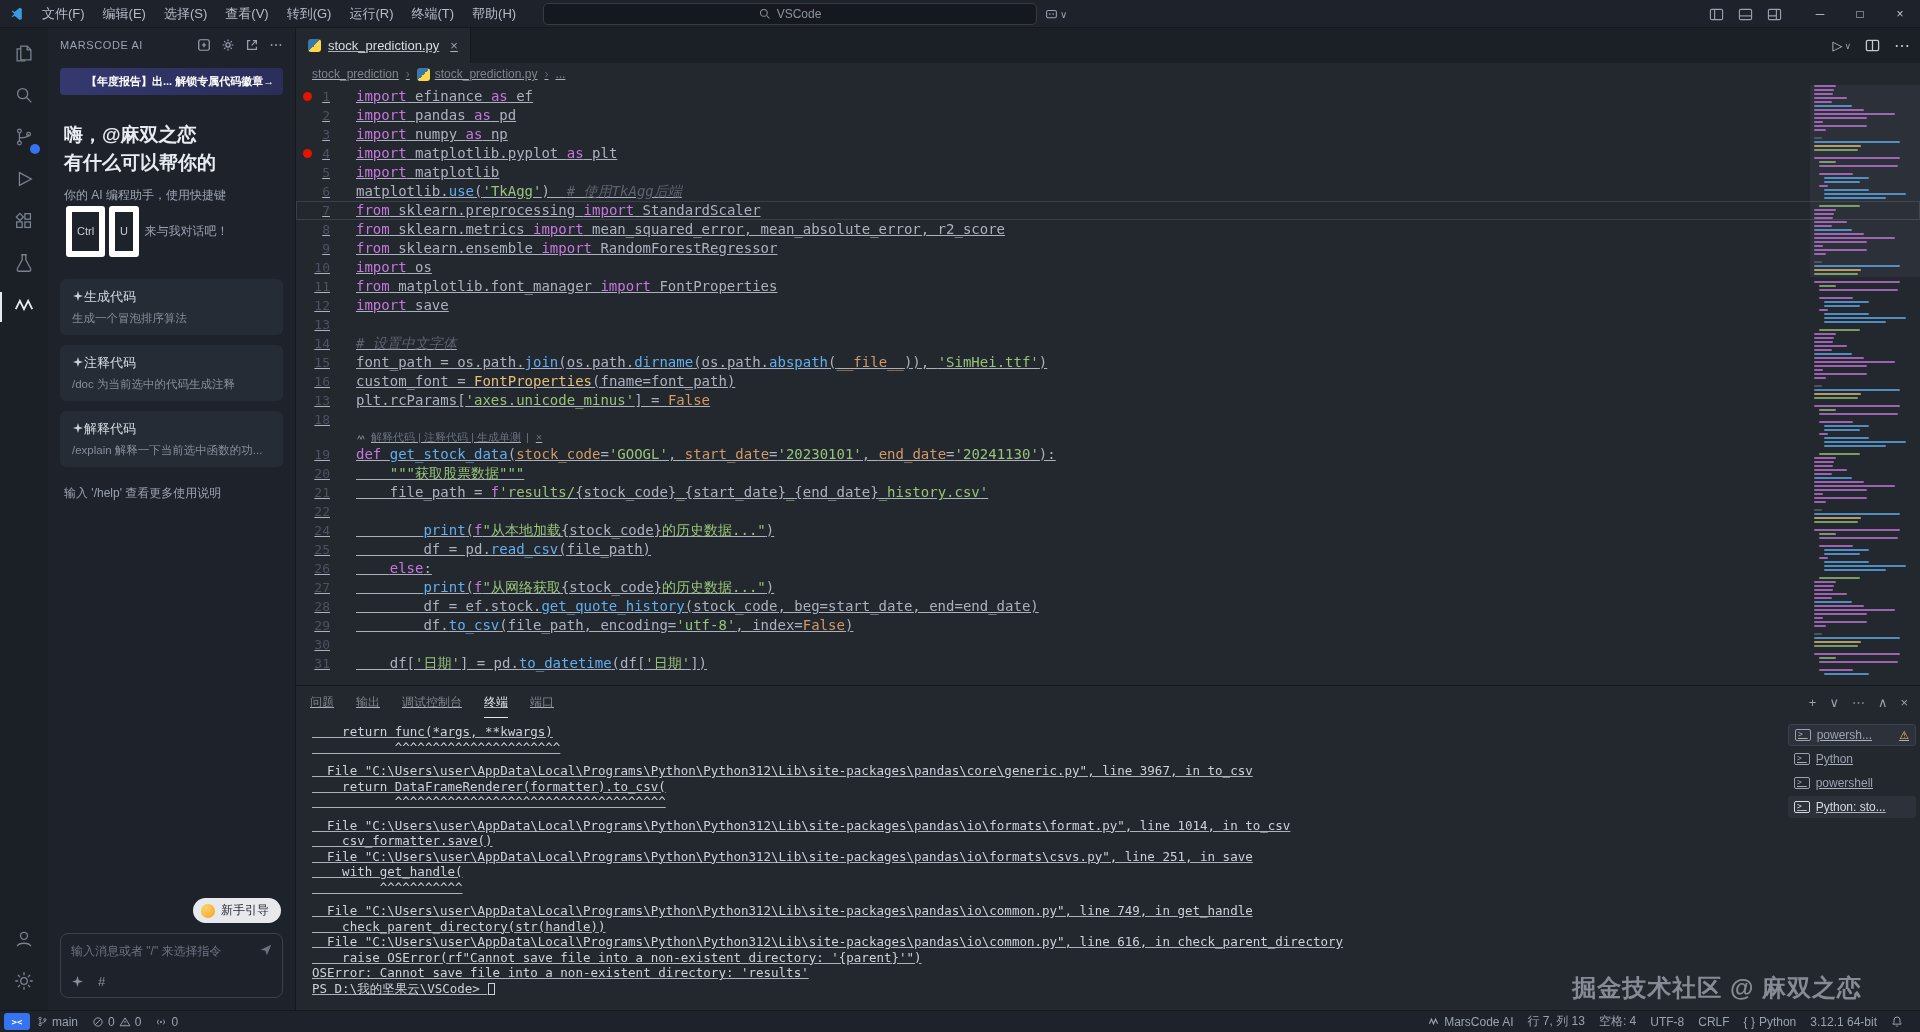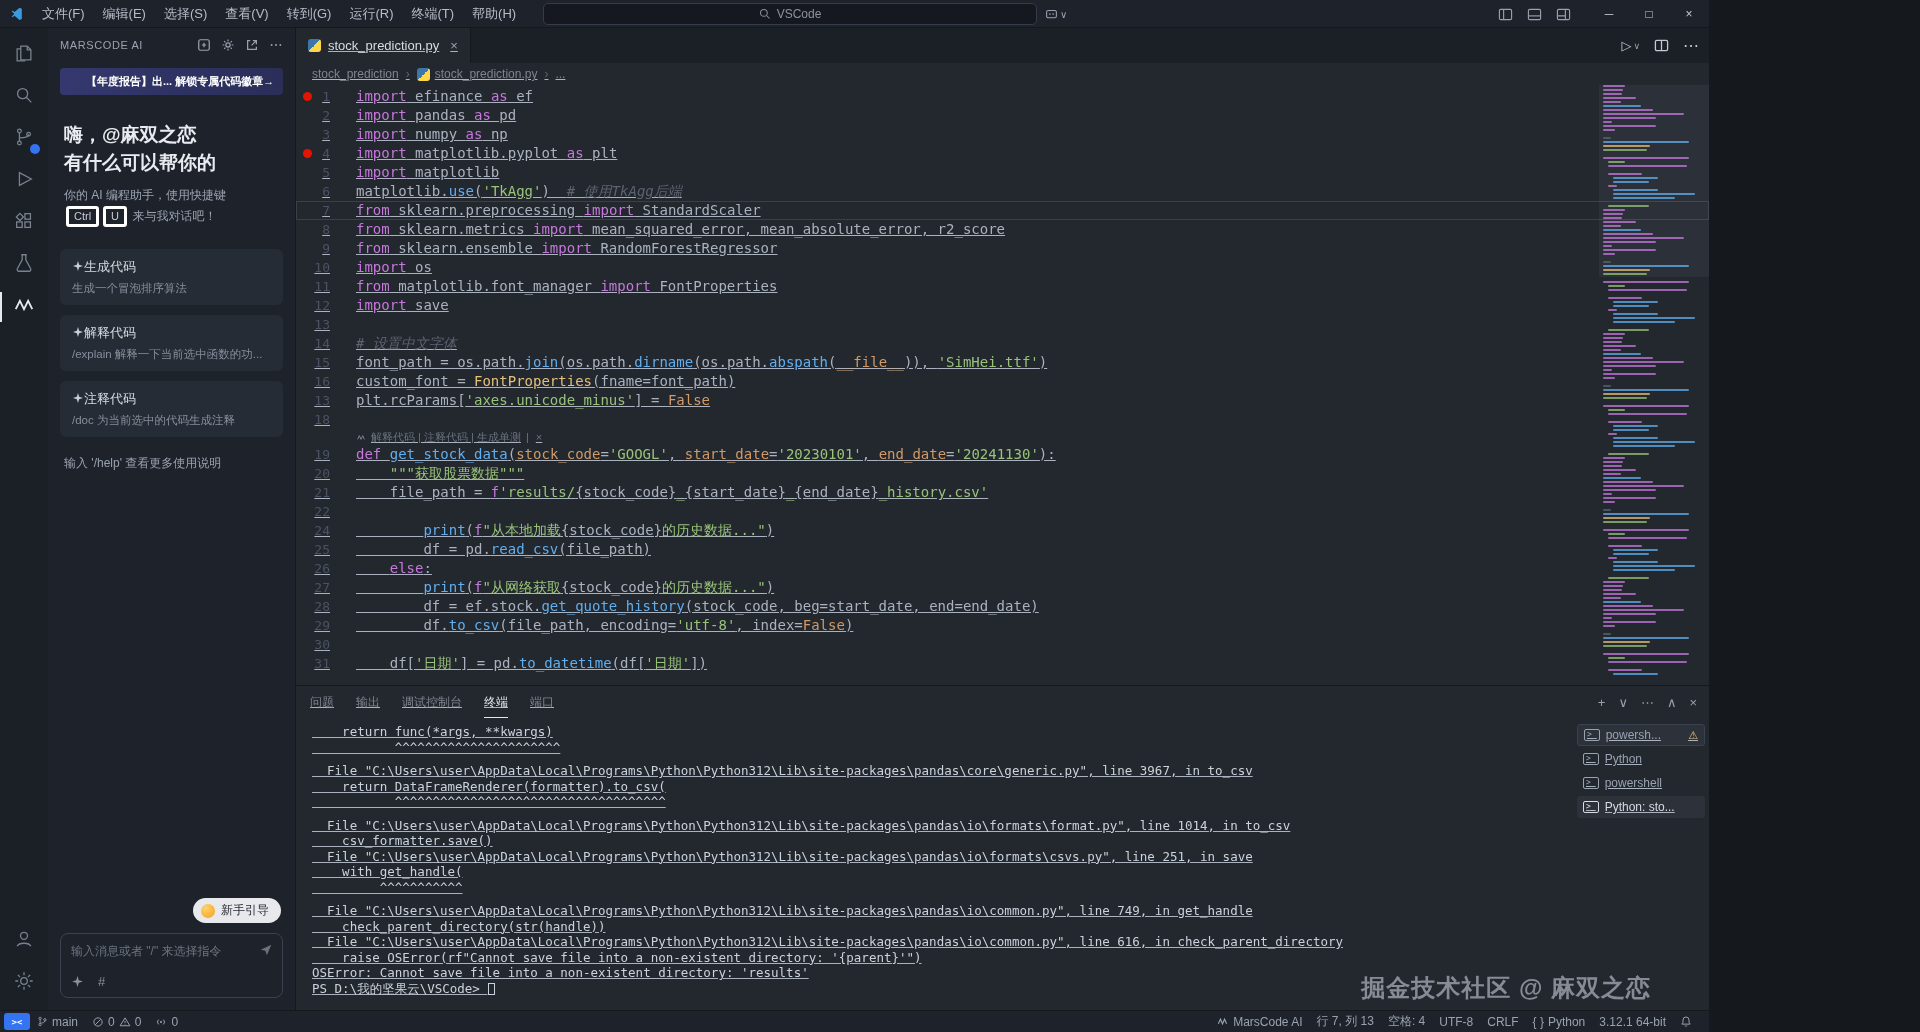--- a/index.html
+++ b/index.html
@@ -1,18 +1,18 @@
 <!DOCTYPE html>
 <html><head>
 <meta charset="utf-8">
 <style>
   * { margin:0; padding:0; box-sizing:border-box; }
   html,body { background:#15181d; }
   body { font-family:"Liberation Sans", sans-serif; }
-  #app { position:relative; width:1709px; height:1032px; background:#be185d; color:#abb2bf; overflow:hidden; }
+  #app { position:relative; width:1920px; height:1032px; background:#be185d; color:#abb2bf; overflow:hidden; }
 
   
   #titlebar { position:relative; height:28px; background:#1e222a; border-bottom:1px solid #15181d; display:flex; align-items:center; font-size:13px; color:#b6bdc9; }
   .vscode-logo { margin:0 8px 0 10px; display:flex; }
   #menubar { display:flex; }
   .menu-item { padding:0 9px; line-height:28px; cursor:default; }
   .nav-arrows { display:flex; gap:14px; margin-left:16px; color:#9aa2b1; font-size:14px; }
   .tb-center { position:absolute; left:543px; top:3px; display:flex; align-items:center; gap:8px; }
   .searchbox { width:494px; height:22px; background:#15181e; border:1px solid #363c47; border-radius:5px; display:flex; align-items:center; justify-content:center; gap:6px; color:#8b93a1; font-size:12px; }
   .tb-mini-btn { display:flex; align-items:center; gap:2px; color:#9aa2b1; font-size:10px; }
@@ -35,21 +35,21 @@
 
   
   #sidebar { width:248px; background:#1e222a; border-right:1px solid #15181d; display:flex; flex-direction:column; }
   .sb-header { height:34px; display:flex; align-items:center; justify-content:space-between; padding:0 12px; }
   .sb-title { font-size:11px; letter-spacing:.6px; color:#9aa2b1; }
   .sb-header-icons { display:flex; gap:10px; color:#9aa2b1; }
   .sb-header-icons svg { stroke:currentColor; fill:none; stroke-width:1.4; }
   .banner { margin:6px 12px 0; height:27px; border-radius:4px; background:linear-gradient(90deg,#34386e,#2a2e58); display:flex; align-items:center; padding:0 26px; font-size:11px; font-weight:bold; color:#fff; white-space:nowrap; overflow:hidden; }
   .greeting { margin:26px 16px 0; font-size:19px; font-weight:bold; color:#e8ebf0; line-height:28px; }
   .intro { margin:8px 16px 0; font-size:12px; color:#9aa2b1; line-height:21px; }
-  .kbd { display:inline-block; border:3px solid #ffffff; border-radius:3px; padding:0 5px; margin:0 2px; font-size:11px; color:#c8ccd4; line-height:15px; }
+  .kbd { display:inline-block; border:6px solid #ffffff; border-radius:3px; padding:12px 5px; margin:0 2px; font-size:11px; color:#c8ccd4; line-height:15px; }
   #cards { margin:22px 12px 0; display:flex; flex-direction:column; gap:10px; }
   .card { background:#262c35; border-radius:6px; padding:9px 12px; }
   .card-title { font-size:13px; color:#d7dbe2; display:flex; align-items:center; gap:0; }
   .card-title svg { fill:#c8ccd4; }
   .card-desc { margin-top:5px; font-size:11.5px; color:#868e9c; white-space:nowrap; overflow:hidden; text-overflow:ellipsis; }
   .help-hint { margin:18px 16px 0; font-size:12px; color:#9aa2b1; }
   .sb-fill { flex:1; }
   .guide-row { display:flex; justify-content:flex-end; margin:0 14px 10px 0; }
   .guide-pill { display:flex; align-items:center; gap:6px; background:#e7e9ed; color:#2b2f36; font-size:12px; border-radius:14px; padding:4px 12px 4px 8px; }
   .guide-emoji { width:14px; height:14px; border-radius:50%; background:radial-gradient(circle at 35% 30%, #ffd36b, #f59f1e); }
@@ -291,32 +291,32 @@
                 </svg></span>
               <span class="ct">生成代码</span>
             </div>
             <div class="card-desc">生成一个冒泡排序算法</div>
           </div>
           <div class="card">
             <div class="card-title">
               <span><svg width="12" height="12" viewBox="0 0 24 24">
                   <path d="M12 2l2.3 7.7L22 12l-7.7 2.3L12 22l-2.3-7.7L2 12l7.7-2.3z"></path>
                 </svg></span>
-              <span class="ct">解释代码</span>
+              <span class="ct">注释代码</span>
             </div>
-            <div class="card-desc">/explain 解释一下当前选中函数的功...</div>
+            <div class="card-desc">/doc 为当前选中的代码生成注释</div>
           </div>
           <div class="card">
             <div class="card-title">
               <span><svg width="12" height="12" viewBox="0 0 24 24">
                   <path d="M12 2l2.3 7.7L22 12l-7.7 2.3L12 22l-2.3-7.7L2 12l7.7-2.3z"></path>
                 </svg></span>
-              <span class="ct">注释代码</span>
+              <span class="ct">解释代码</span>
             </div>
-            <div class="card-desc">/doc 为当前选中的代码生成注释</div>
+            <div class="card-desc">/explain 解释一下当前选中函数的功...</div>
           </div>
         </div>
       <div class="help-hint">输入 '/help' 查看更多使用说明</div>
       <div class="sb-fill"></div>
       <div class="guide-row">
         <span class="guide-pill">
           <span class="guide-emoji"></span>
           <span>新手引导</span>
         </span>
       </div>

